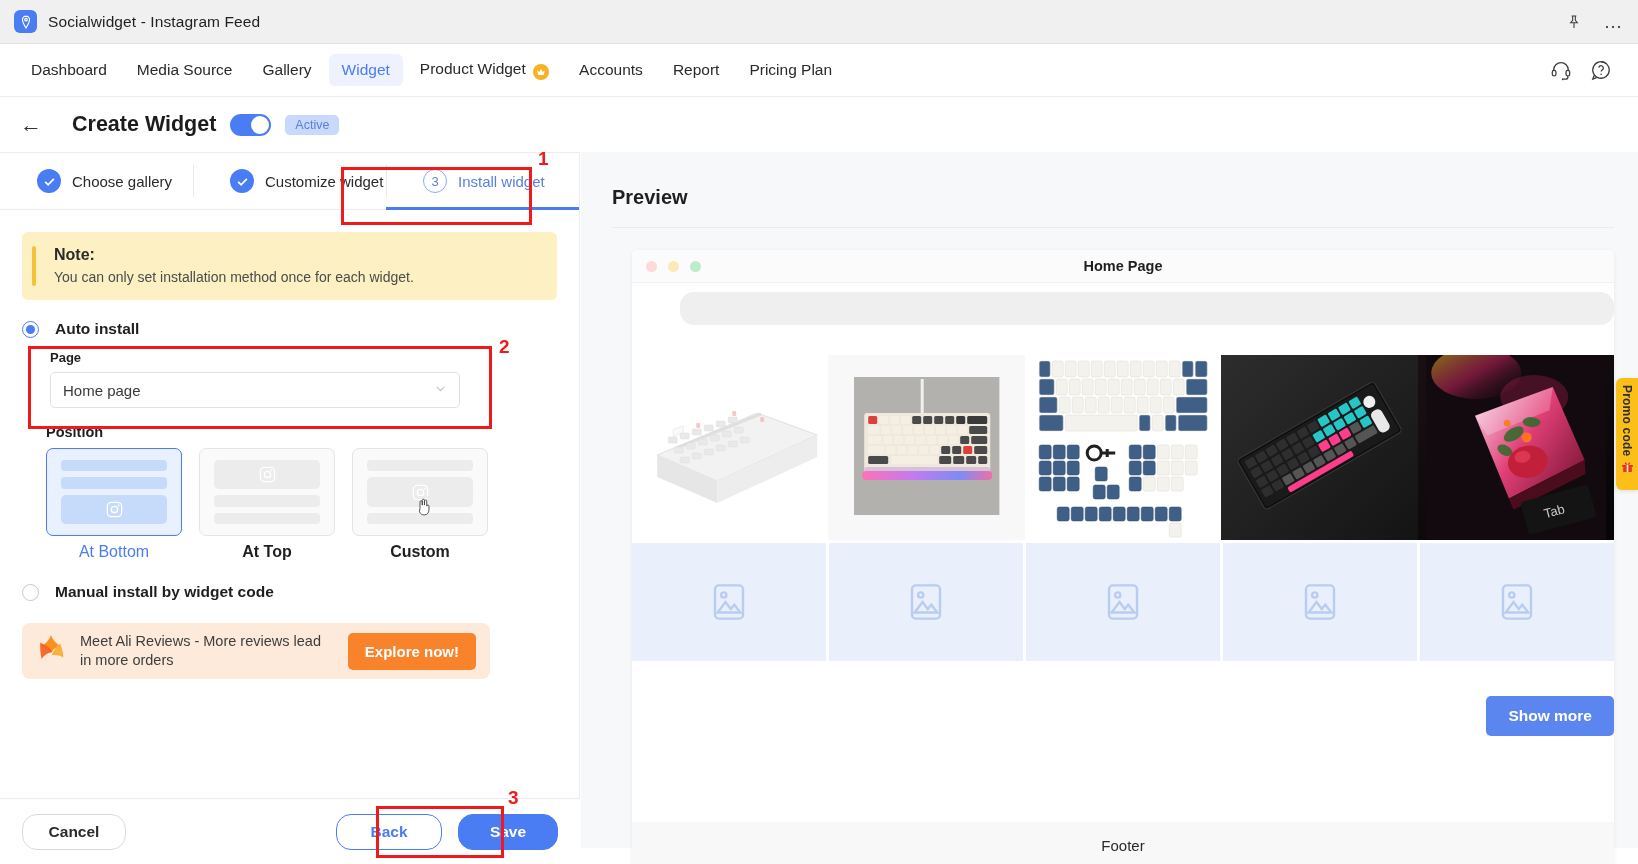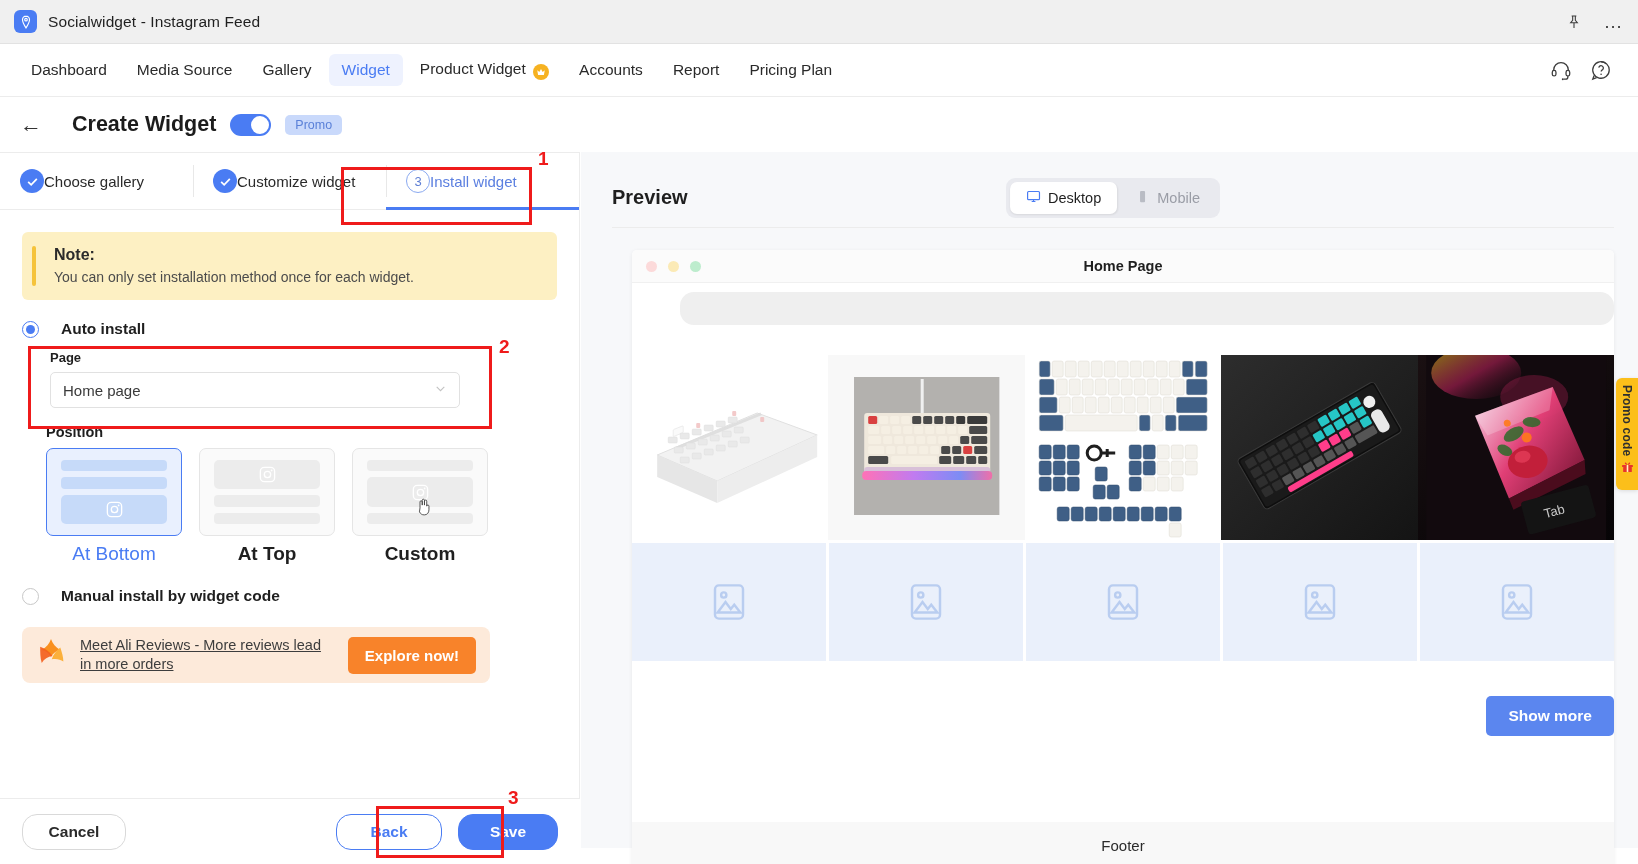--- a/index.html
+++ b/index.html
@@ -72,21 +72,21 @@
   
   .left-col {
     position: absolute; left: 0; top: 152px; width: 580px; height: 712px;
     background: #fff; border-right: 1px solid #ececec;
   }
   .steps {
     display: flex; height: 58px; border-top: 1px solid #ececec; border-bottom: 1px solid #ececec;
     position: relative;
   }
   .step {
-    flex: 1; display: flex; align-items: center; padding-left: 20px;
+    flex: 1; display: flex; align-items: center; gap: 11px; padding-left: 37px;
     font-size: 15px; color: #2a2a2a; cursor: pointer; position: relative;
   }
   .step + .step::before {
     content:""; position:absolute; left:0; top:12px; bottom:12px; width:1px; background:#e8e8e8;
   }
   .step-check {
     width: 24px; height: 24px; border-radius: 50%; background: #4a7cf3;
     display: flex; align-items: center; justify-content: center; flex: none;
   }
   .step-num {
@@ -108,21 +108,21 @@
     background: #fdf0c3; border-radius: 6px; padding: 14px 16px 15px 18px;
     position: relative; overflow: hidden;
   }
   .note::before {
     content:""; position: absolute; left: 10px; top: 14px; bottom: 14px;
     width: 4px; background: #f0c game; }
   .note-bar { position:absolute; left:10px; top:14px; bottom:14px; width:4px; background:#f5c33b; border-radius:2px; }
   .note-title { font-size: 16px; font-weight: bold; color: #2b2b2b; margin-bottom: 5px; }
   .note-text { font-size: 14px; color: #4b4b4b; }
 
-  .radio-row { display: flex; align-items: center; gap: 22px; margin-top: 20px; }
+  .radio-row { display: flex; align-items: center; gap: 16px; margin-top: 20px; }
   .radio {
     width: 17px; height: 17px; border-radius: 50%; border: 1.5px solid #c8c8c8;
     display: flex; align-items: center; justify-content: center; flex: none; cursor: pointer;
     background: #fff;
   }
   .radio.checked { border-color: #4a7cf3; }
   .radio.checked::after {
     content:""; width: 9px; height: 9px; border-radius: 50%; background: #4a7cf3;
   }
   .radio-label { font-size: 15.5px; font-weight: bold; color: #1f1f1f; }
@@ -145,29 +145,29 @@
     justify-content: center; gap: 6px; cursor: pointer; position: relative;
   }
   .pos-card.selected { background: #e9f0fe; border: 1.5px solid #4a7cf3; }
   .bar { height: 13px; border-radius: 4px; background: #ececec; }
   .pos-card.selected .bar { background: #c6daf9; }
   .ig-block {
     height: 34px; border-radius: 5px; background: #ececec;
     display: flex; align-items: center; justify-content: center;
   }
   .pos-card.selected .ig-block { background: #c6daf9; }
-  .pos-name { text-align: center; font-size: 19px; color: #1f1f1f; margin-top: 7px; font-weight: bold; }
+  .pos-name { text-align: center; font-size: 16px; color: #1f1f1f; margin-top: 7px; font-weight: bold; }
   .pos-card-wrap.selected .pos-name { color: #4a7cf3; font-weight: normal; }
   .cursor-hand { position: absolute; left: 62px; top: 47px; }
 
   .promo-card {
     margin-top: 22px; background: #fdeada; border-radius: 8px;
     width: 468px; height: 56px; display: flex; align-items: center; padding: 0 14px 0 12px; gap: 12px;
   }
-  .promo-text { font-size: 14.5px; color: #3d3d3d; line-height: 1.33; max-width: 250px; text-decoration: underline; }
+  .promo-text { font-size: 14.5px; color: #3d3d3d; line-height: 1.33; max-width: 250px; }
   .promo-btn {
     margin-left: auto; background: #f8832a; color: #fff; font-size: 15px; font-weight: bold;
     border-radius: 5px; padding: 10px 17px; cursor: pointer; border: none; white-space: nowrap;
   }
 
   .footer-bar {
     position: absolute; left: 0; bottom: 0; width: 580px; height: 66px;
     border-top: 1px solid #ececec; display: flex; align-items: center; padding: 0 22px;
     background: #fff;
   }
@@ -314,21 +314,21 @@
           <circle cx="12.1" cy="16.6" r=".9" fill="currentColor" stroke="none"></circle>
         </svg>
       </span>
     </div>
   </div>
 
   <div class="page-head">
     <span class="back-arrow">←</span>
     <span class="page-title">Create Widget</span>
     <span class="toggle"></span>
-    <span class="active-pill">Promo</span>
+    <span class="active-pill">Active</span>
   </div>
 
   <div class="left-col">
 
     <div class="steps">
       <div class="step">
         <span class="step-check">
           <svg width="13" height="13" viewBox="0 0 24 24" fill="none" stroke="#fff" stroke-width="3.2">
               <path d="M4 12.5l5.5 5.5L20 7"></path>
             </svg>
@@ -463,39 +463,20 @@
       <button class="btn btn-save">Save</button>
       <div class="annot-box" style="left:376px; top:7px; width:128px; height:52px;"></div>
       <div class="annot-num" style="left:508px; top:-12px;">3</div>
     </div>
   </div>
 
   <div class="preview">
 
     <div class="preview-head">
       <span class="preview-title">Preview</span>
-      <div class="seg">
-        <div class="seg-item active">
-          <span>
-            <svg width="15" height="15" viewBox="0 0 24 24" fill="none" stroke="#4a7cf3" stroke-width="1.9">
-              <rect x="2.5" y="4" width="19" height="13" rx="1.6"></rect>
-                <path d="M9 20h6M12 17v3"></path>
-            </svg>
-          </span>
-          <span>Desktop</span>
-        </div>
-        <div class="seg-item">
-          <span>
-            <svg width="15" height="15" viewBox="0 0 24 24" fill="#b9bcc4">
-              <rect x="8" y="3" width="8" height="18" rx="1.6"></rect>
-            </svg>
-          </span>
-          <span>Mobile</span>
-        </div>
-      </div>
     </div>
 
     <div class="browser">
       <div class="browser-bar">
         <span class="dot" style="background:#fcdada"></span>
         <span class="dot" style="background:#fbeab6"></span>
         <span class="dot" style="background:#bdeccd"></span>
         <span class="browser-title">Home Page</span>
       </div>
 

